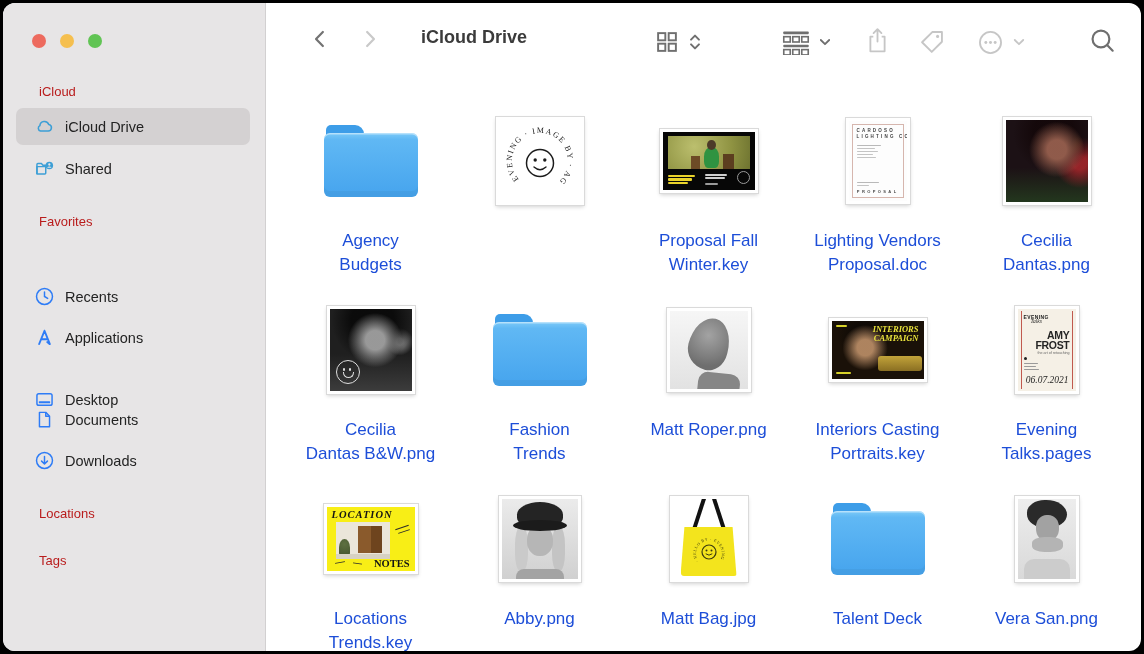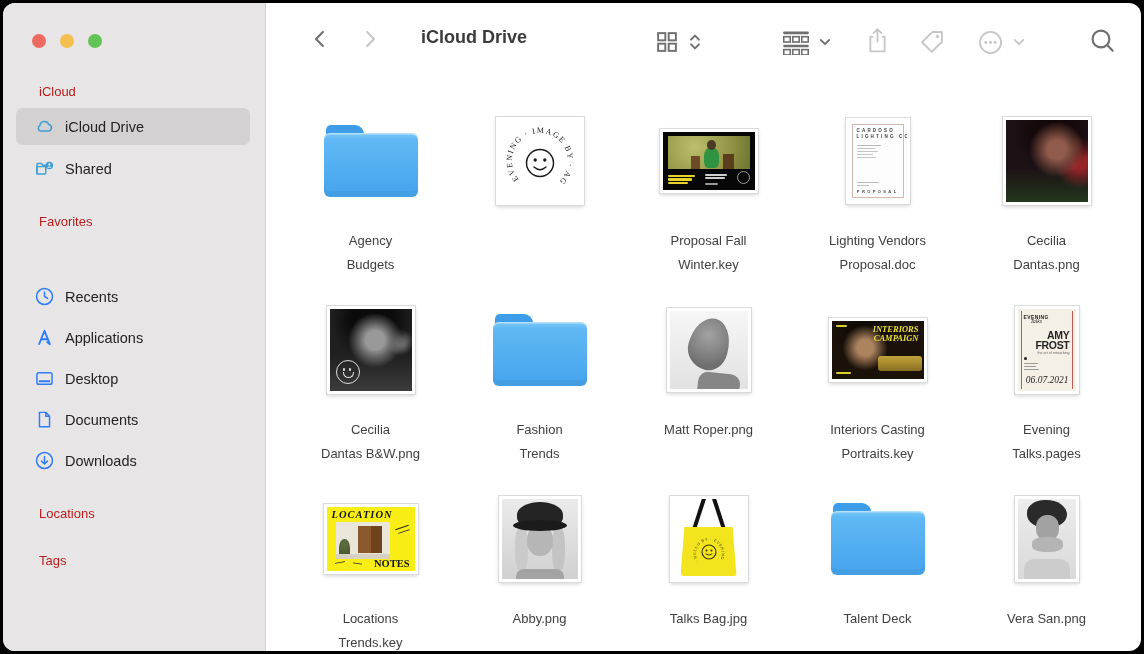--- a/index.html
+++ b/index.html
@@ -18,21 +18,21 @@
   .side-label{margin-left:10px;font-size:14.5px;color:#232323;white-space:nowrap;}
   
   .tbtn{position:absolute;display:flex;align-items:center;justify-content:center;}
   #title{position:absolute;left:396px;top:24px;width:150px;text-align:center;
     font-size:18px;font-weight:bold;color:#3b3b3b;}
   
   #grid{position:absolute;left:283px;top:92px;display:grid;
     grid-template-columns:repeat(5,169px);grid-auto-rows:189px;}
   .cell{display:flex;flex-direction:column;align-items:center;}
   .thumb{height:132px;display:flex;align-items:center;justify-content:center;}
-  .name{text-align:center;font-size:13px;line-height:24px;color:#404040;margin-top:2px;}
+  .name{text-align:center;font-size:17px;line-height:24px;color:#1d4ed8;margin-top:2px;}
   
   .folder{position:relative;width:94px;height:72px;}
   .folder .tab{position:absolute;top:0;left:2px;width:38px;height:16px;background:#3d9de8;border-radius:5px 9px 0 0;}
   .folder .fbody{position:absolute;top:8px;left:0;right:0;bottom:0;border-radius:6px;
     background:linear-gradient(180deg,#7ccaf8 0%,#60b8f4 10%,#47a5ee 95%);
     box-shadow:inset 0 1.5px 0 rgba(255,255,255,.45), inset 0 -6px 0 rgba(0,0,0,.04);}
   
   .ph{background:#fff;padding:3px;box-shadow:0 0 0 1px #dadada,0 2px 4px rgba(0,0,0,.18);}
   .im{position:relative;overflow:hidden;}
   
@@ -174,21 +174,21 @@
 
     <div class="side-row" style="top:316px">
       <span class="side-ic">
         <svg width="21" height="21" viewBox="0 0 20 20">
           <path d="M10 3.6 4.9 16.2 M10 3.6l5.1 12.6 M6.8 11.6h6.4 M12.6 14.4l2.2 1.8" fill="none" stroke="#2e7cf6" stroke-width="1.8" stroke-linecap="round"></path>
         </svg>
       </span>
       <span class="side-label">Applications</span>
     </div>
 
-    <div class="side-row" style="top:357px">
+    <div class="side-row" style="top:378px">
       <span class="side-ic">
         <svg width="21" height="21" viewBox="0 0 20 20">
           <rect x="2.8" y="4.5" width="14.4" height="11" rx="1.8" fill="none" stroke="#2e7cf6" stroke-width="1.4"></rect>
           <rect x="4.6" y="11.6" width="10.8" height="2" rx="0.6" fill="#2e7cf6"></rect>
         </svg>
       </span>
       <span class="side-label">Desktop</span>
     </div>
 
     <div class="side-row" style="top:439px">
@@ -547,21 +547,21 @@
           </text>
           <circle cx="22" cy="23" r="7" fill="none" stroke="#3a3a10" stroke-width="1.2"></circle>
           <circle cx="19.5" cy="21.5" r="1" fill="#3a3a10"></circle>
           <circle cx="24.5" cy="21.5" r="1" fill="#3a3a10"></circle>
           <path d="M19 25 q3 2.6 6 0" fill="none" stroke="#3a3a10" stroke-width="1" stroke-linecap="round"></path>
         </svg>
       </div>
           </div>
         </div>
       <div class="name">
-        <div>Talks Bag.jpg</div>
+        <div>Matt Bag.jpg</div>
           <div></div>
       </div>
     </div>
 
     <div class="cell">
       <div class="thumb">
           <div class="folder">
             <div class="tab"></div>
             <div class="fbody"></div>
           </div>

